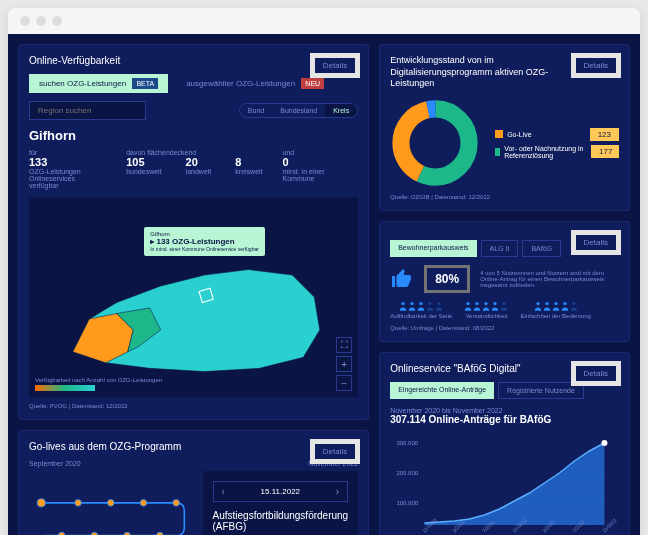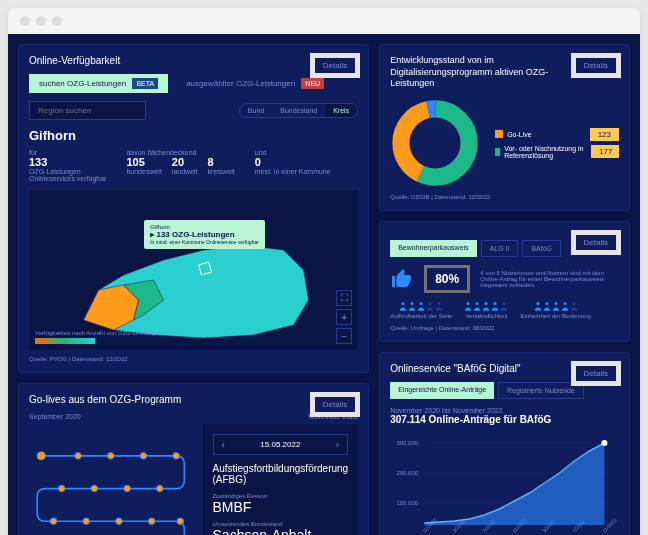--- a/index.html
+++ b/index.html
@@ -21,21 +21,21 @@
 .search-row{display:flex;justify-content:space-between;align-items:center;margin-bottom:8px}
 .search-box{background:#0a1445;border:1px solid #2a3a90;color:#7a8ad0;font-size:8px;padding:4px 8px;width:117px}
 .toggle-group{display:flex;border:1px solid #2a3a90;border-radius:10px;overflow:hidden}
 .toggle{padding:3px 8px;font-size:7px;color:#7a8ad0;cursor:pointer}
 .toggle.active{background:#0a1445;color:#b8f5d4}
 .region-name{font-size:13px;font-weight:bold;margin-bottom:6px}
 .stats-row{display:flex;gap:20px;font-size:8px;color:#7a8ad0;margin-bottom:8px}
 .stat-block{display:flex;flex-direction:column}
 .stat-num{font-size:11px;color:#fff;font-weight:bold}
 .stat-label{font-size:7px}
-.map-wrap{position:relative;height:160px;background:#0a1445;border-radius:2px}
+.map-wrap{position:relative;height:200px;background:#0a1445;border-radius:2px}
 .map-svg{width:100%;height:100%}
 .map-tooltip{position:absolute;top:30px;left:35%;background:#b8f5d4;color:#0a1445;padding:4px 6px;font-size:7px;border-radius:2px}
 .map-tooltip .tt-title{font-weight:bold;font-size:8px}
 .map-controls{position:absolute;right:6px;bottom:6px;display:flex;flex-direction:column;gap:3px}
 .map-btn{width:16px;height:16px;background:transparent;border:1px solid #2a3a90;color:#7a8ad0;font-size:10px;cursor:pointer;display:flex;align-items:center;justify-content:center}
 .legend{position:absolute;left:6px;bottom:6px;font-size:6px;color:#7a8ad0}
 .legend-bar{width:60px;height:6px;background:linear-gradient(90deg,#ff6a00,#1db88a,#2acfcf);margin-top:2px}
 .source{font-size:6px;color:#7a8ad0;margin-top:6px}
 .donut-wrap{display:flex;align-items:center;gap:15px;margin-top:8px}
 .donut{width:90px;height:90px}
@@ -107,21 +107,21 @@
   <div class="region-name">Gifhorn</div>
   <div class="stats-row">
     <div class="stat-block">
       <span class="stat-label">für</span>
       <span class="stat-num">133</span>
       <span class="stat-label">OZG-Leistungen</span>
       <span class="stat-label">Onlineservices verfügbar</span>
     </div>
     <div class="stat-block">
       <span class="stat-label">davon flächendeckend</span>
-      <div style="display:flex;gap:10px">
+      <div style="display:flex;gap:24px">
         <div class="stat-block">
                   <span class="stat-num">105</span>
                   <span class="stat-label">bundesweit</span>
                 </div>
         <div class="stat-block">
                   <span class="stat-num">20</span>
                   <span class="stat-label">landweit</span>
                 </div>
         <div class="stat-block">
                   <span class="stat-num">8</span>
@@ -190,21 +190,21 @@
                   <circle cx="130" cy="140" r="4"></circle>
                   <circle cx="90" cy="140" r="4"></circle>
                   <circle cx="50" cy="140" r="4"></circle>
                   <circle cx="15" cy="140" r="6"></circle>
         </g>
       </svg>
     </div>
     <div class="detail-card">
       <div class="date-pill">
         <span class="arrow">‹</span>
-        <span>15.05.2022</span>
+        <span>15.11.2022</span>
         <span class="arrow">›</span>
       </div>
       <div class="card-title">Aufstiegsfortbildungsförderung (AFBG)</div>
       <div class="card-label">Zuständiges Ressort</div>
       <div class="card-val">BMBF</div>
       <div class="card-label">Umsetzendes Bundesland</div>
       <div class="card-val">Sachsen-Anhalt</div>
     </div>
   </div>
 

